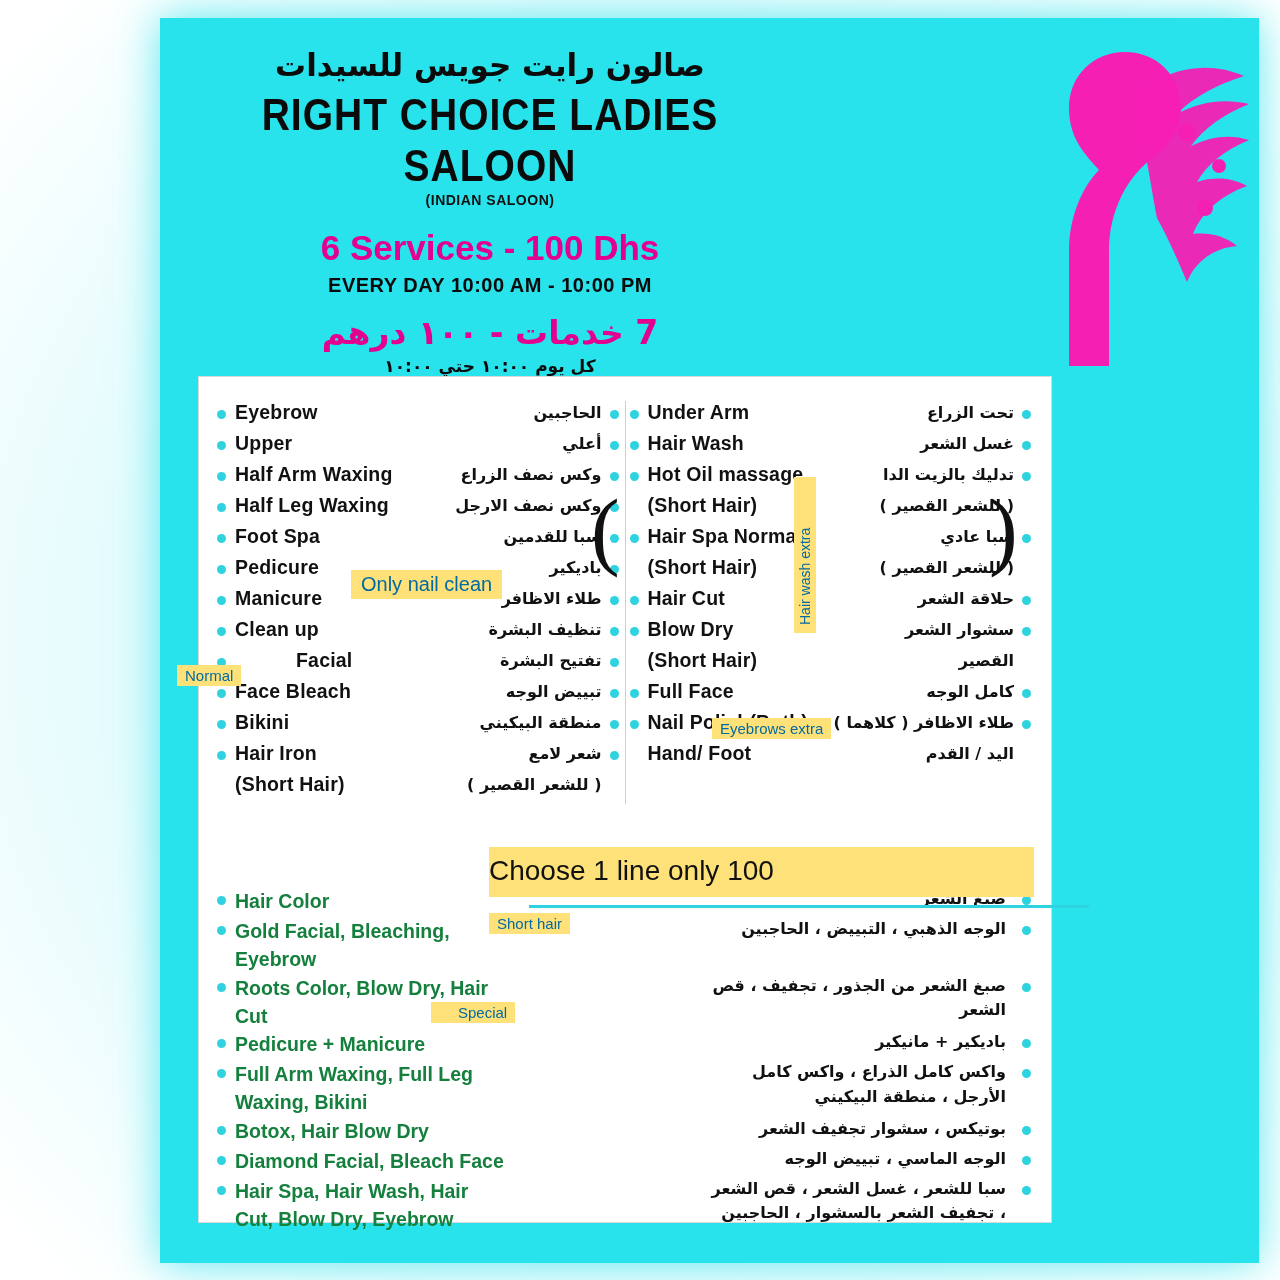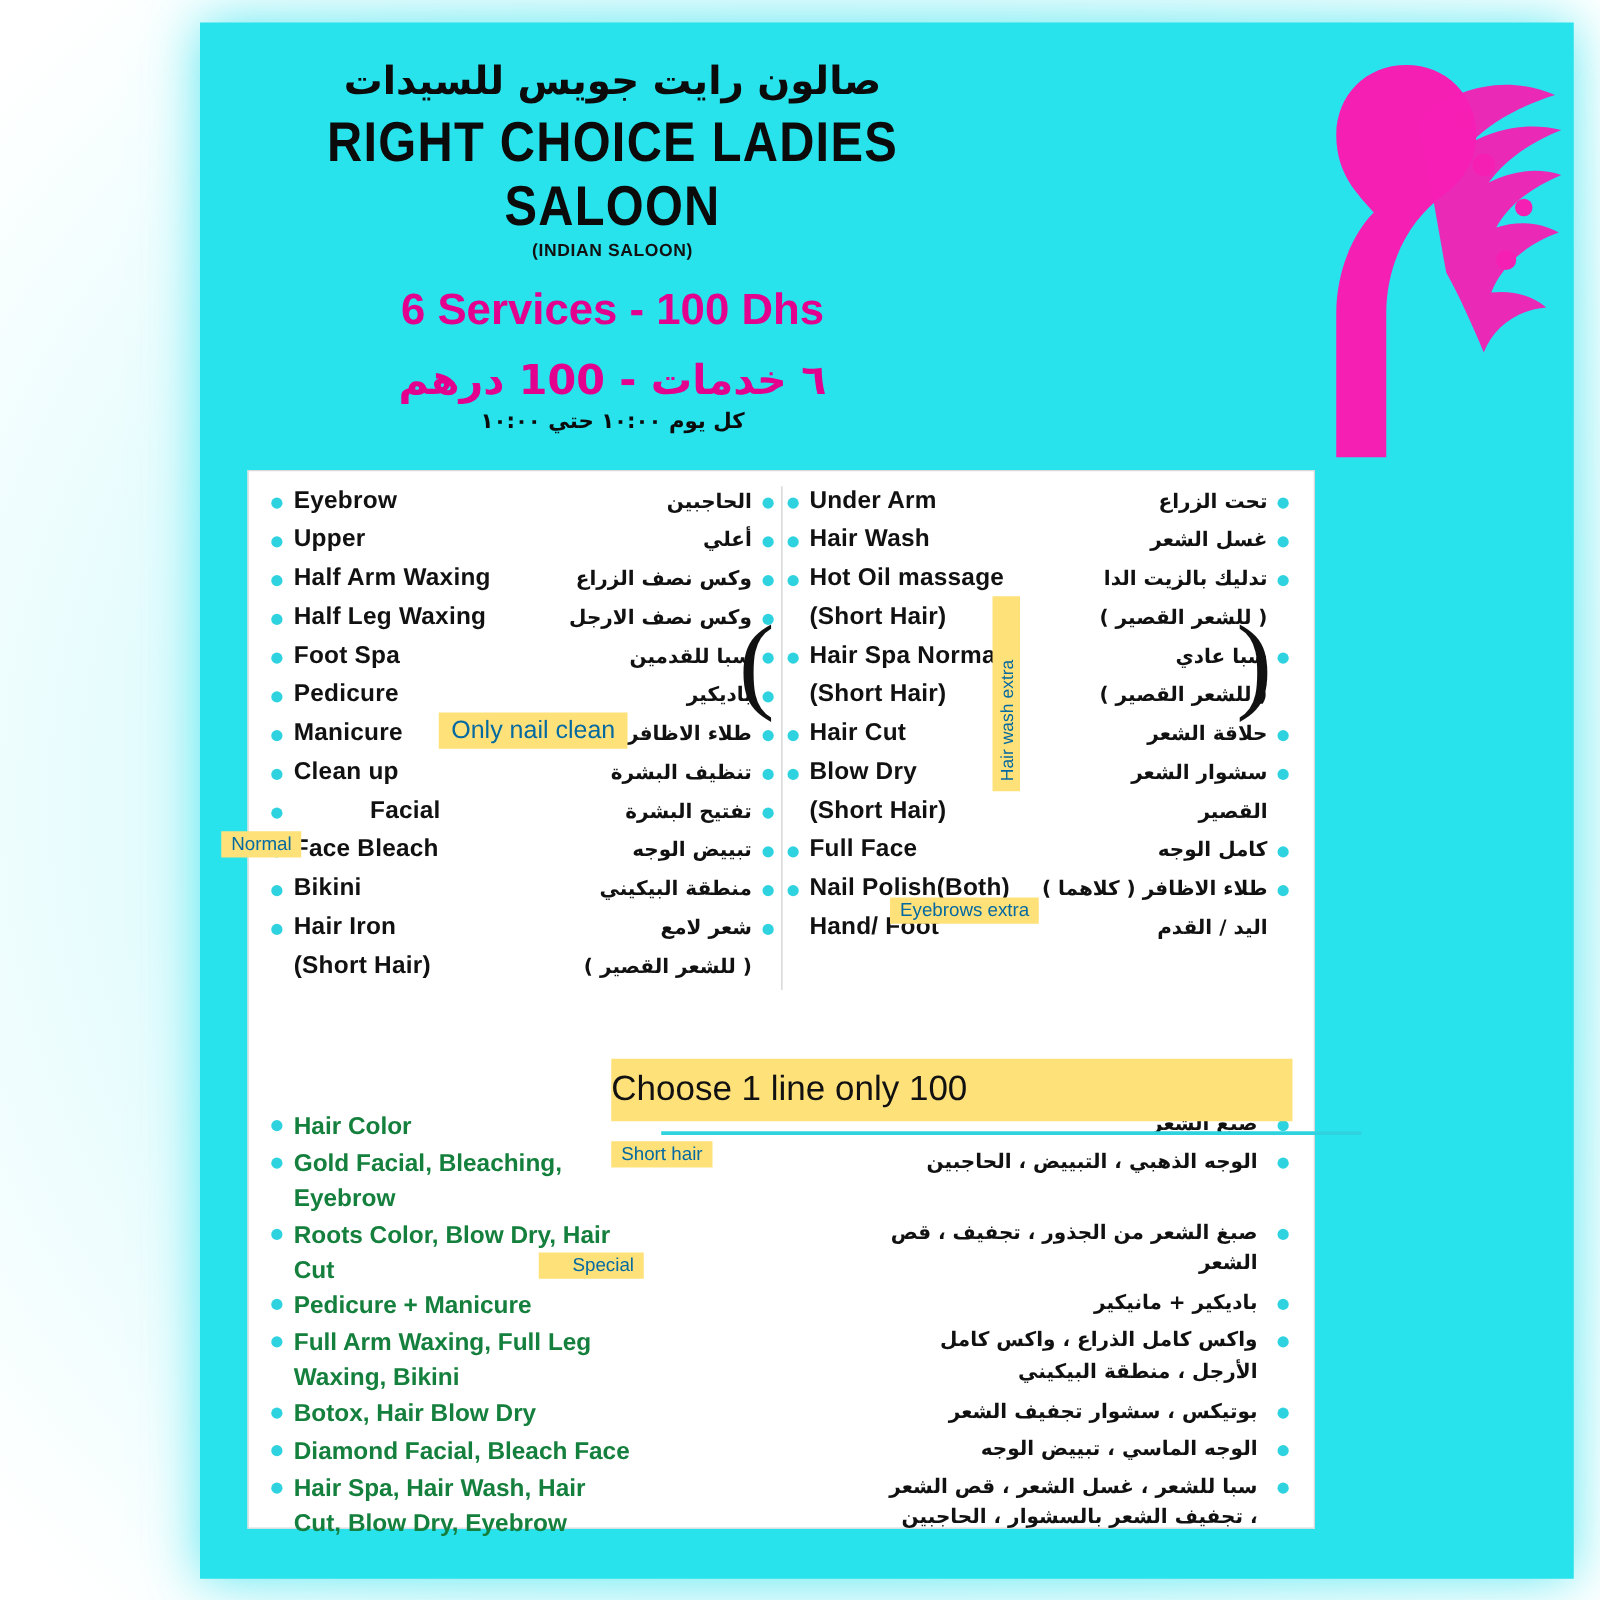--- a/index.html
+++ b/index.html
@@ -119,21 +119,21 @@
     left: 38px;
     top: 358px;
     width: 852px;
     height: 845px;
     background: #ffffff;
     border: 1px solid #d9d9d9;
   }
   .cols {
     position: relative;
     display: flex;
-    padding: 12px 14px 0 14px;
+    padding: 24px 14px 0 14px;
   }
   .col {
     width: 50%;
     position: relative;
   }
   .col.left { border-right: 1px solid #cfcfcf; }
   .row {
     display: flex;
     align-items: flex-start;
     justify-content: space-between;
@@ -261,21 +261,22 @@
   <div class="glow"></div>
 
   <div class="flyer">
 
     <div class="header">
       <div class="hdr-text">
         <div class="arabic-title">صالون رايت جويس للسيدات</div>
         <div class="eng-title">RIGHT CHOICE LADIES SALOON</div>
         <div class="sub-title">(INDIAN SALOON)</div>
         <div class="offer">6 Services - 100 Dhs</div>
-        <div class="offer-ar">٦ خدمات - 100 درهم</div>
+        <div class="hours">EVERY DAY 10:00 AM - 10:00 PM</div>
+        <div class="offer-ar">7 خدمات - ١٠٠ درهم</div>
         <div class="hours-ar">كل يوم ١٠:٠٠ حتي ١٠:٠٠</div>
       </div>
 
       <svg class="silhouette" viewBox="0 0 330 330">
         <g fill="#f61fb4">
           <path d="M150 330 L150 215 C150 175 168 140 196 120 C212 108 222 92 222 72 C222 40 198 16 166 16 C134 16 110 40 110 72 C110 104 128 120 140 134 C124 150 110 180 110 215 L110 330 Z" transform="translate(40,0)"></path>
           <path d="M215 60 C250 30 290 25 325 40 C300 48 275 60 258 78 C280 66 305 62 330 68 C305 78 285 92 272 110 C292 100 312 98 330 104 C306 114 288 128 278 146 C296 140 314 142 328 150 C300 160 282 178 274 198 C290 196 306 200 318 210 C294 212 276 226 268 246 C258 222 248 200 238 182 C232 150 226 110 215 60 Z" opacity="0.95"></path>
           <circle cx="268" cy="96" r="9"></circle>
           <circle cx="300" cy="130" r="7"></circle>
           <circle cx="286" cy="172" r="8"></circle>

